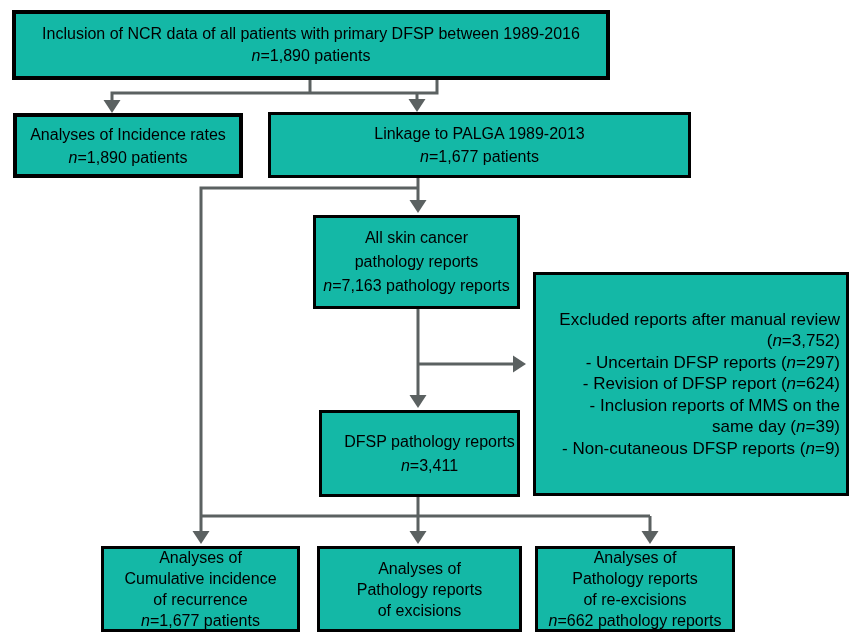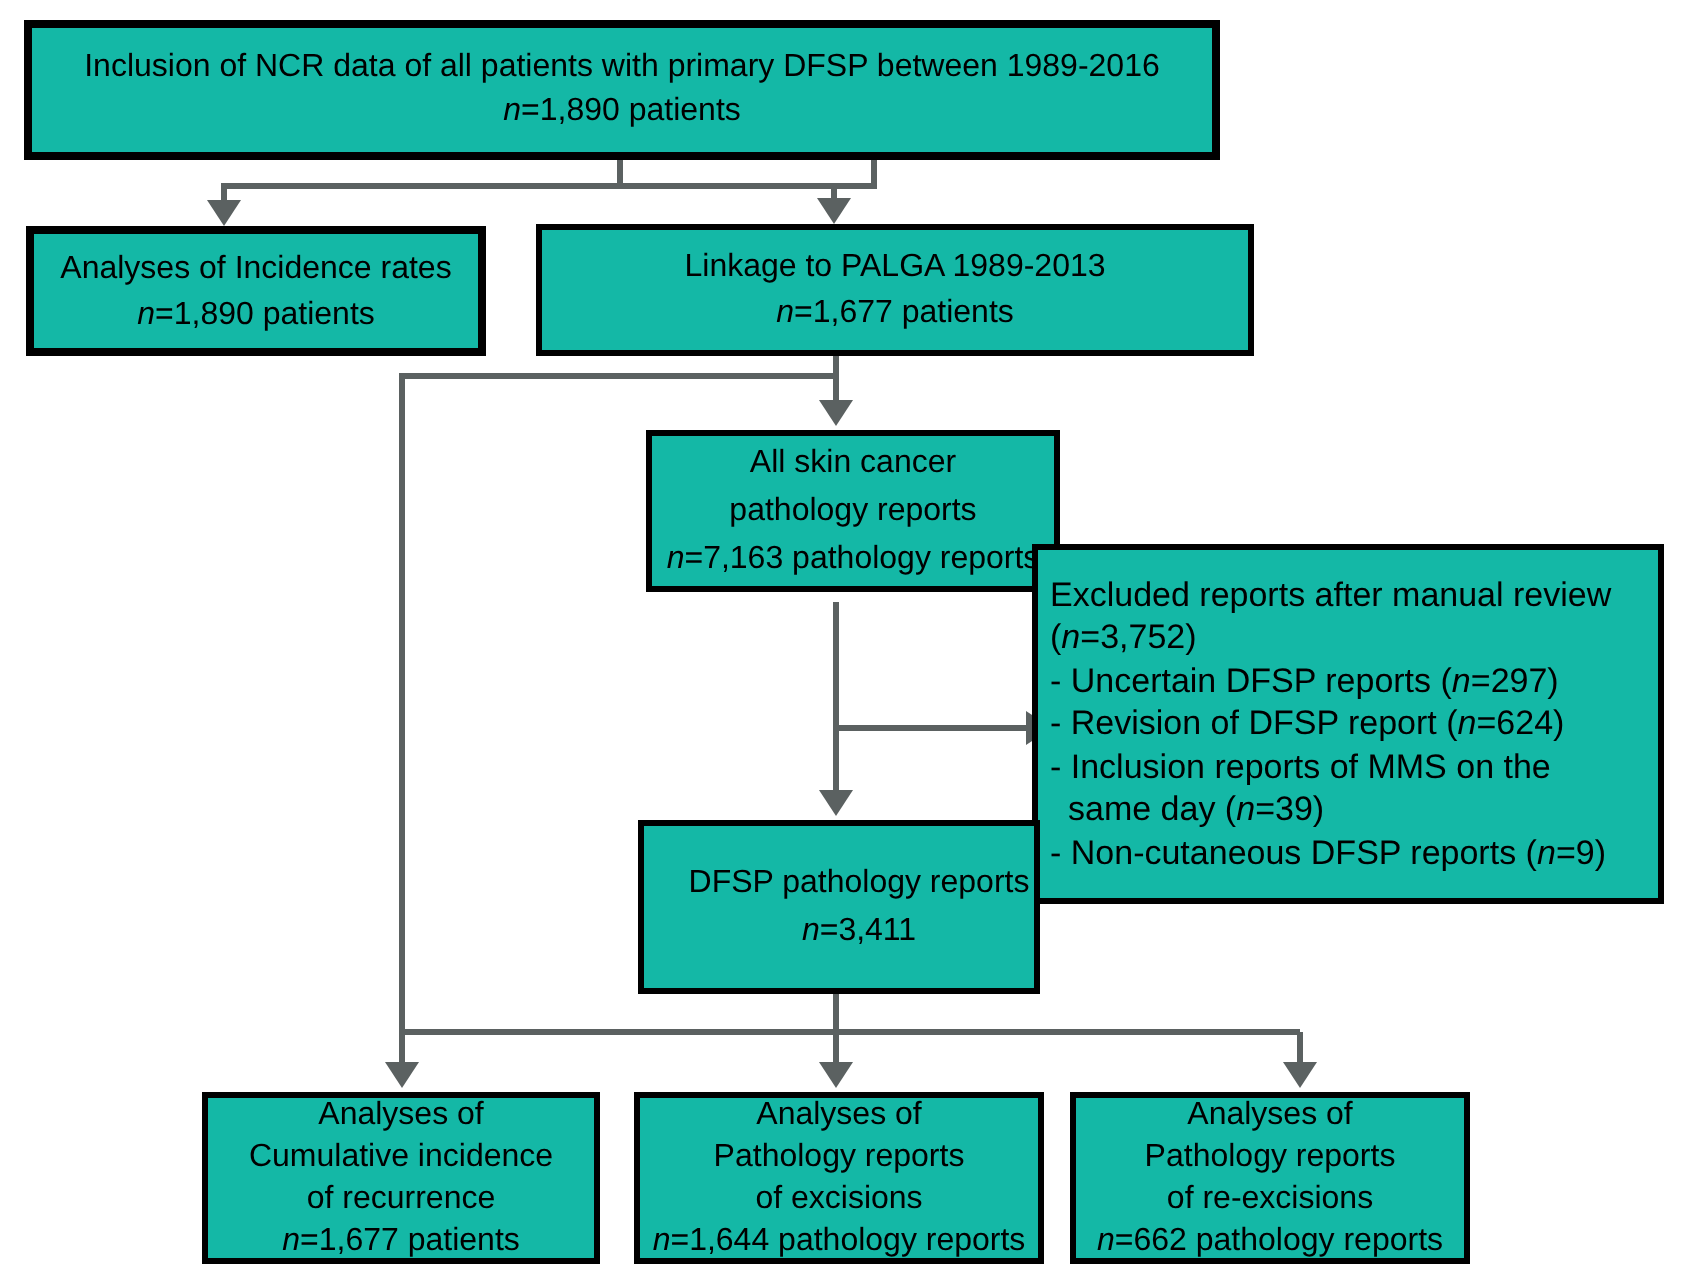--- a/index.html
+++ b/index.html
@@ -27,24 +27,24 @@
     text-align:center;
     font-size:16px;
     line-height:22px;
   }
   .box .line{white-space:nowrap;}
   .box .line.bold{font-weight:400;}
   .box .line i{font-style:italic;}
   
   #box-inclusion  {left:12px;  top:10px;  width:598px; height:70px; border-width:4px;}
   #box-incidence  {left:13px;  top:113px; width:230px; height:65px; border-width:4px; line-height:23px;}
-  #box-linkage    {left:268px; top:112px; width:359px; height:66px; line-height:23px;}
-  #box-skin       {left:323px; top:215px; width:207px; height:81px; line-height:24px;}
-  #box-excluded   {left:516px; top:272px; width:316px; height:180px;
-                   align-items:flex-start;text-align:left;
+  #box-linkage    {left:268px; top:112px; width:423px; height:66px; line-height:23px;}
+  #box-skin       {left:313px; top:215px; width:207px; height:94px; line-height:24px;}
+  #box-excluded   {left:533px; top:272px; width:316px; height:224px;
+                   align-items:flex-end;text-align:left;
                    font-size:17px;line-height:21.5px;padding:0 6px;}
   #box-excluded .line.indent{padding-left:9px;}
   #box-dfsp       {left:319px; top:410px; width:201px; height:87px; line-height:24px;padding-left:20px;}
   #box-recurrence {left:101px; top:546px; width:199px; height:86px; line-height:21px;}
   #box-excisions  {left:317px; top:546px; width:205px; height:86px; line-height:21px;}
   #box-reexcisions{left:535px; top:546px; width:200px; height:86px; line-height:21px;}
 </style>
 </head>
 <body>
 
@@ -106,21 +106,20 @@
   <div class="box" id="box-recurrence">
       <div class="line bold">Analyses of</div>
       <div class="line bold">Cumulative incidence</div>
       <div class="line bold">of recurrence</div>
       <div class="line"><i>n</i>=1,677 patients</div>
     </div>
   <div class="box" id="box-excisions">
       <div class="line bold">Analyses of</div>
       <div class="line bold">Pathology reports</div>
       <div class="line bold">of excisions</div>
-      <div class="line"><i>n</i>=1,644 pathology reports</div>
     </div>
   <div class="box" id="box-reexcisions">
       <div class="line bold">Analyses of</div>
       <div class="line bold">Pathology reports</div>
       <div class="line bold">of re-excisions</div>
       <div class="line"><i>n</i>=662 pathology reports</div>
     </div>
 
 </div>
 

